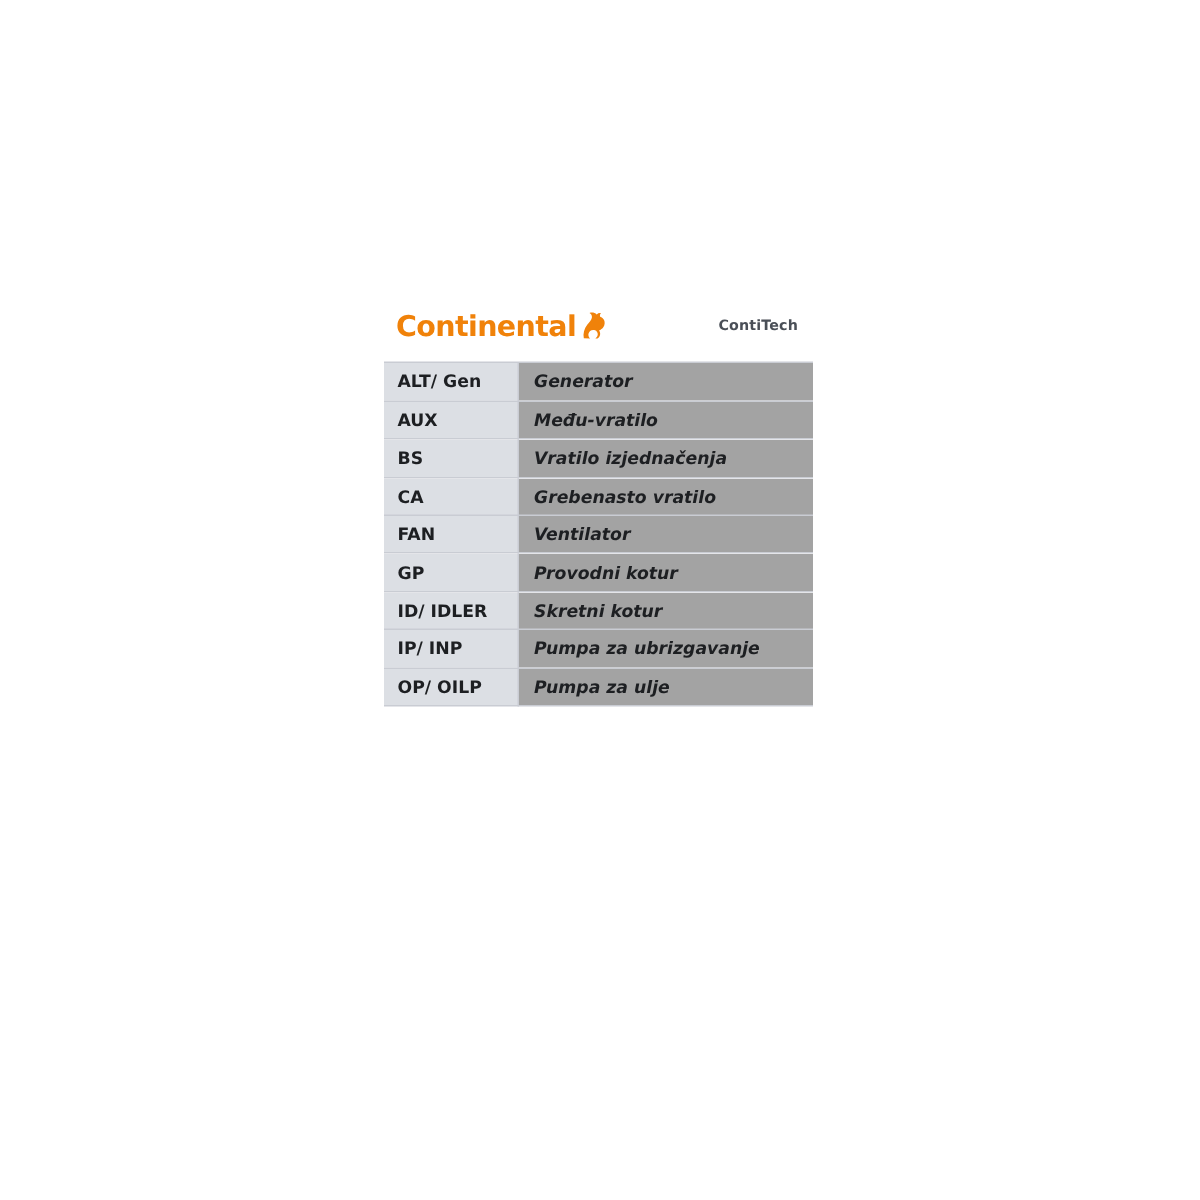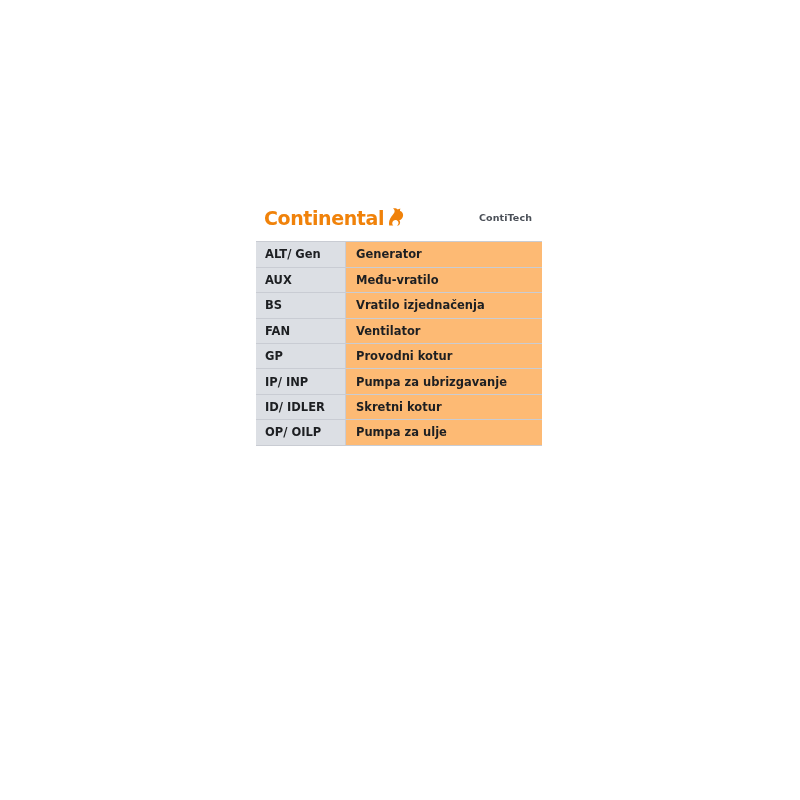--- a/index.html
+++ b/index.html
@@ -91,23 +91,24 @@
     overflow: hidden;
   }
 
   table.legend td.code {
     width: 80px;
     background: #dcdfe4;
     border-left: none;
   }
 
   table.legend td.desc {
-    background: #fdba74;
+    background: #a3a3a3;
     border-right: none;
     padding-left: 10px;
+    font-style: italic;
   }
 
   table.legend tr:first-child td {
     border-top: none;
     margin-top: 29px;
   }
 </style>
 </head>
 <body>
 
@@ -135,34 +136,38 @@
         </tr>
         <tr>
           <td class="code">AUX</td>
           <td class="desc">Među-vratilo</td>
         </tr>
         <tr>
           <td class="code">BS</td>
           <td class="desc">Vratilo izjednačenja</td>
         </tr>
         <tr>
+          <td class="code">CA</td>
+          <td class="desc">Grebenasto vratilo</td>
+        </tr>
+        <tr>
           <td class="code">FAN</td>
           <td class="desc">Ventilator</td>
         </tr>
         <tr>
           <td class="code">GP</td>
           <td class="desc">Provodni kotur</td>
         </tr>
         <tr>
+          <td class="code">ID/ IDLER</td>
+          <td class="desc">Skretni kotur</td>
+        </tr>
+        <tr>
           <td class="code">IP/ INP</td>
           <td class="desc">Pumpa za ubrizgavanje</td>
-        </tr>
-        <tr>
-          <td class="code">ID/ IDLER</td>
-          <td class="desc">Skretni kotur</td>
         </tr>
         <tr>
           <td class="code">OP/ OILP</td>
           <td class="desc">Pumpa za ulje</td>
         </tr>
       </tbody>
     </table>
 
   </div>
 </div>

